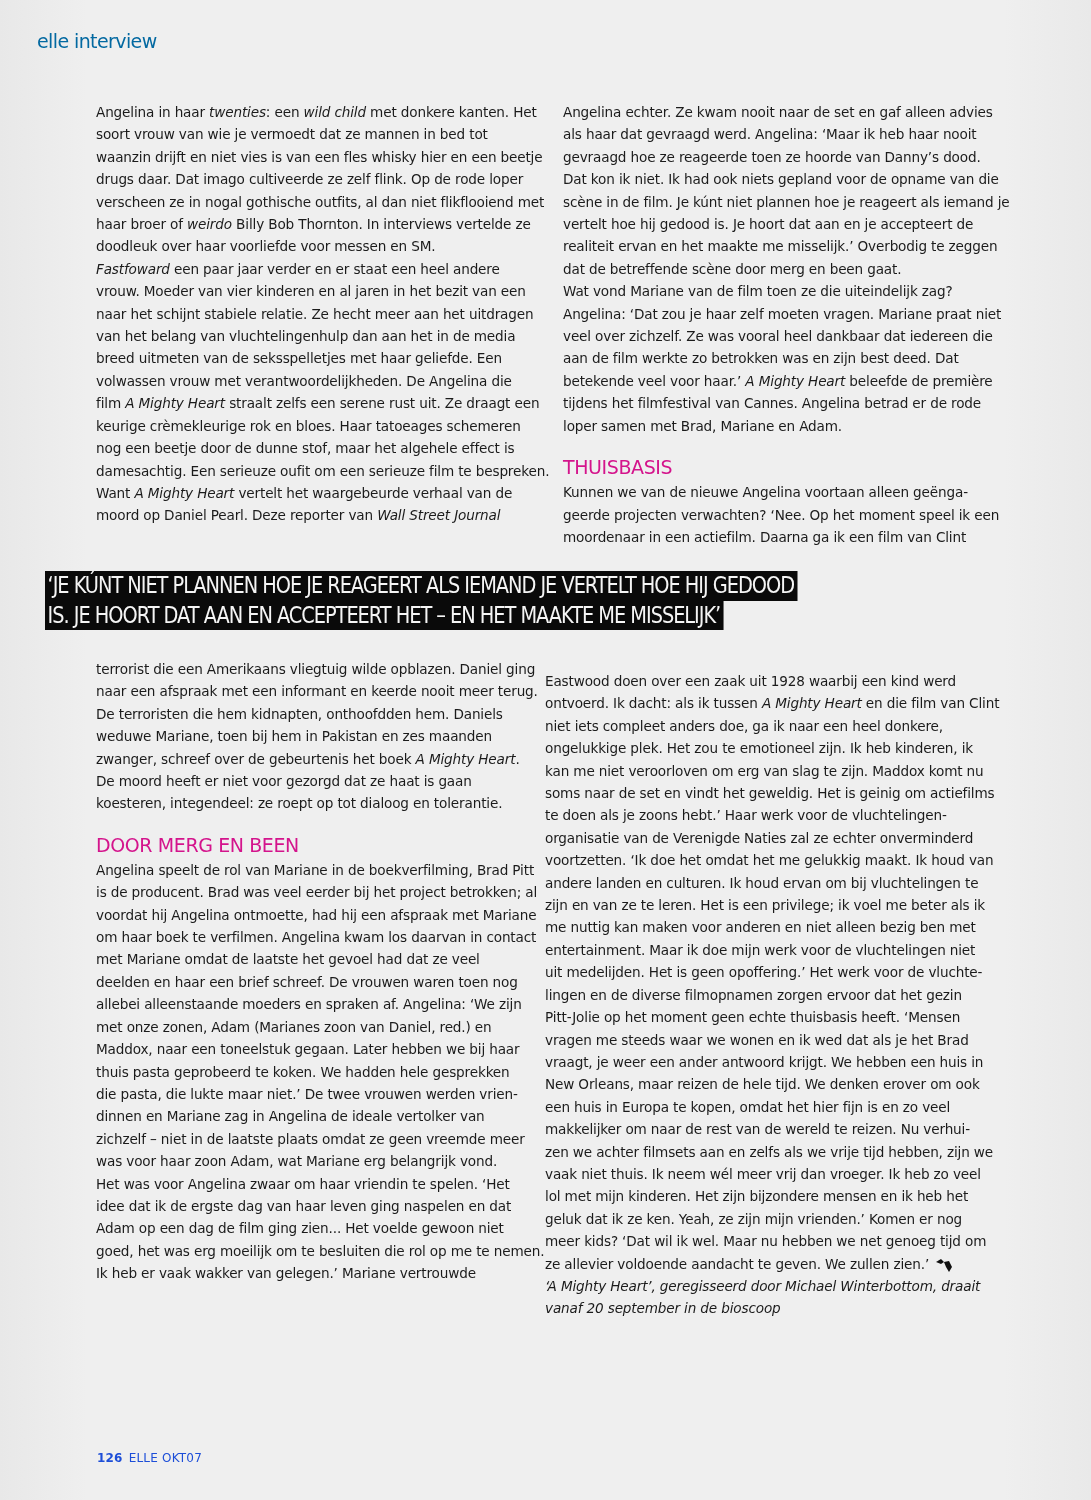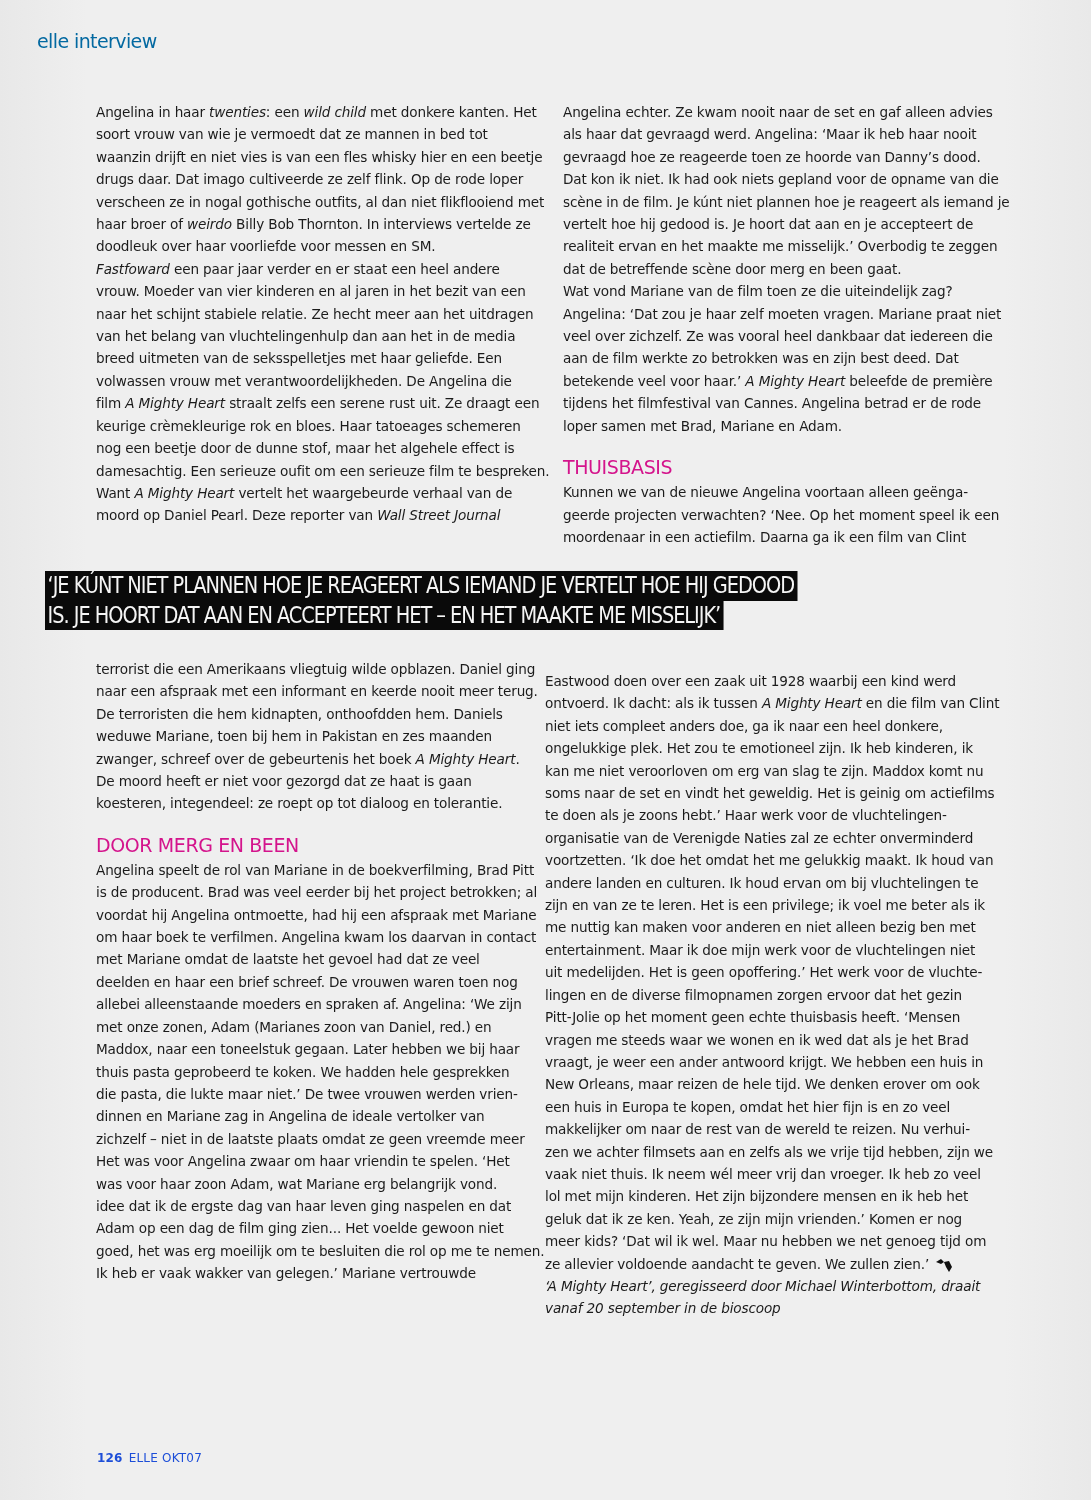--- a/index.html
+++ b/index.html
@@ -152,22 +152,22 @@
       <span class="line">om haar boek te verfilmen. Angelina kwam los daarvan in contact</span>
       <span class="line">met Mariane omdat de laatste het gevoel had dat ze veel</span>
       <span class="line">deelden en haar een brief schreef. De vrouwen waren toen nog</span>
       <span class="line">allebei alleenstaande moeders en spraken af. Angelina: ‘We zijn</span>
       <span class="line">met onze zonen, Adam (Marianes zoon van Daniel, red.) en</span>
       <span class="line">Maddox, naar een toneelstuk gegaan. Later hebben we bij haar</span>
       <span class="line">thuis pasta geprobeerd te koken. We hadden hele gesprekken</span>
       <span class="line">die pasta, die lukte maar niet.’ De twee vrouwen werden vrien-</span>
       <span class="line">dinnen en Mariane zag in Angelina de ideale vertolker van</span>
       <span class="line">zichzelf – niet in de laatste plaats omdat ze geen vreemde meer</span>
+      <span class="line">was voor haar zoon Adam, wat Mariane erg belangrijk vond.</span>
       <span class="line">Het was voor Angelina zwaar om haar vriendin te spelen. ‘Het</span>
-      <span class="line">was voor haar zoon Adam, wat Mariane erg belangrijk vond.</span>
       <span class="line">idee dat ik de ergste dag van haar leven ging naspelen en dat</span>
       <span class="line">Adam op een dag de film ging zien... Het voelde gewoon niet</span>
       <span class="line">goed, het was erg moeilijk om te besluiten die rol op me te nemen.</span>
       <span class="line">Ik heb er vaak wakker van gelegen.’ Mariane vertrouwde</span>
     </p>
 </div>
 
 <div class="col col-b2">
   <p>
       <span class="line">Eastwood doen over een zaak uit 1928 waarbij een kind werd</span>

